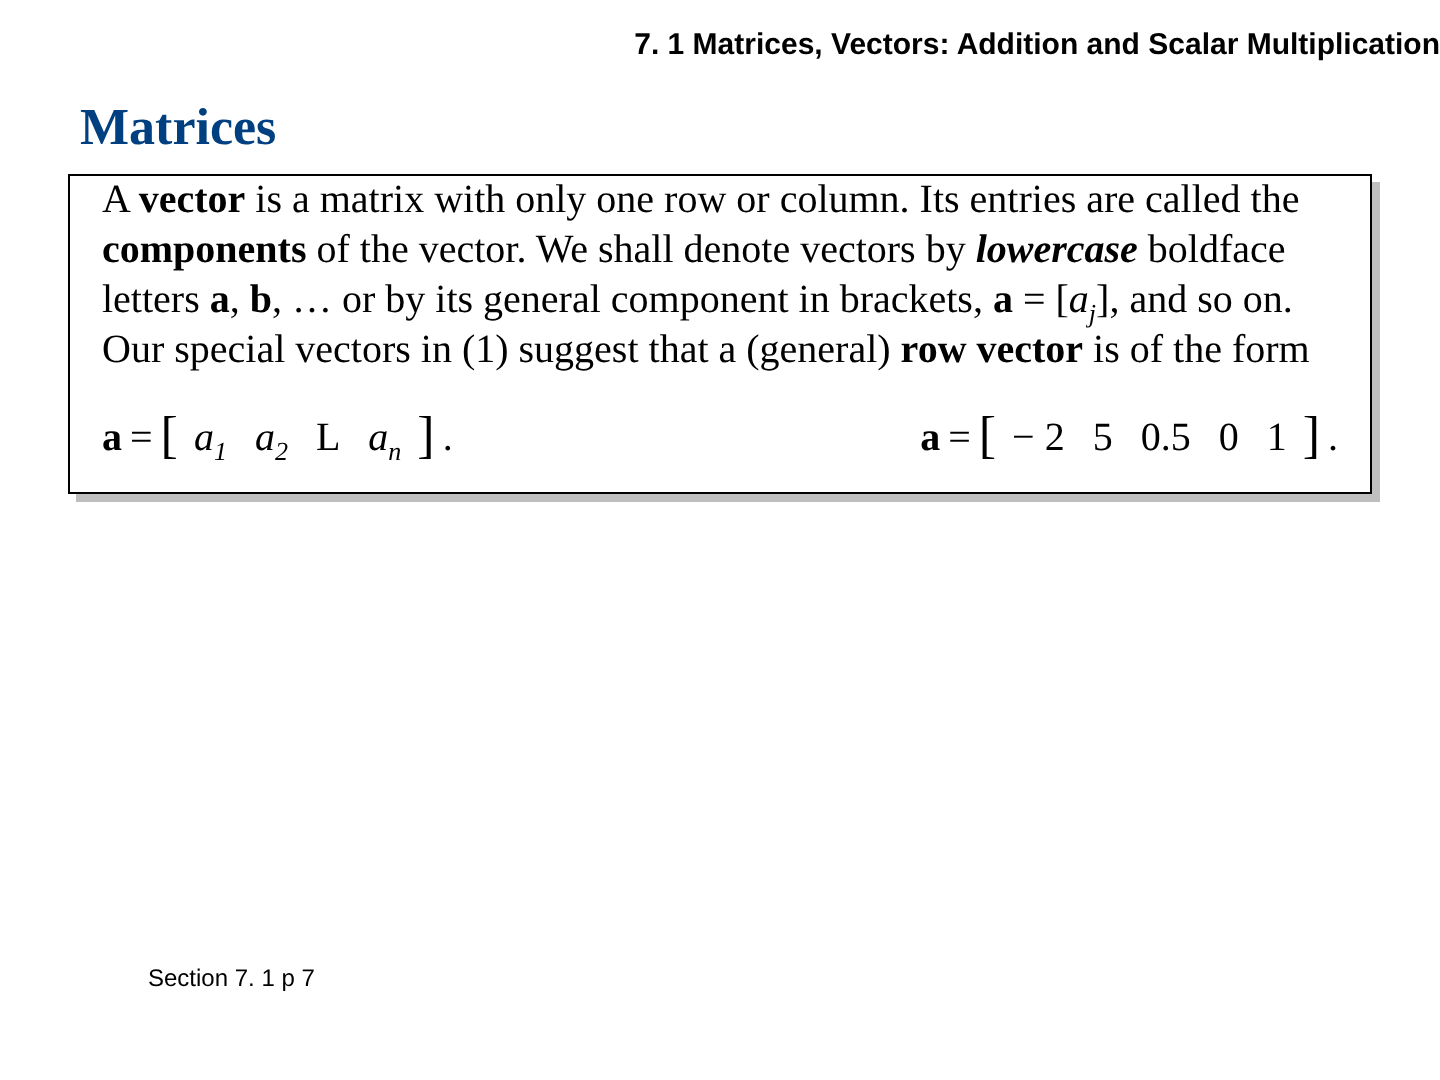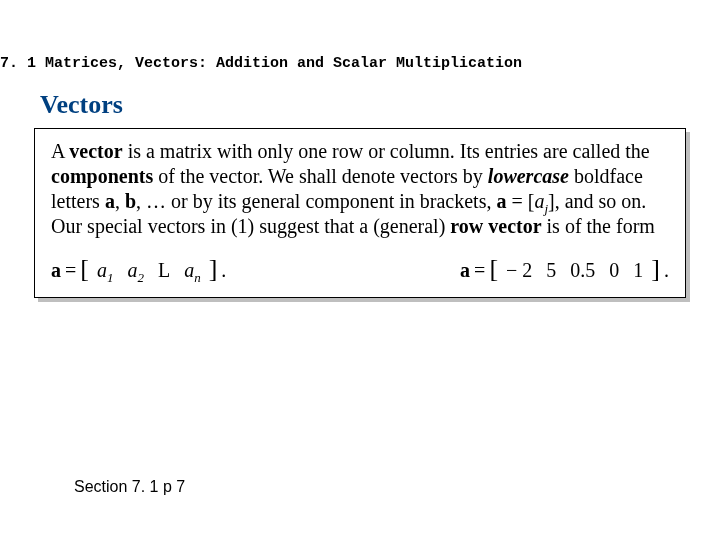--- a/index.html
+++ b/index.html
@@ -5,42 +5,41 @@
   * { margin: 0; padding: 0; box-sizing: border-box; }
   body {
     width: 720px;
     height: 540px;
     background: #ffffff;
     font-family: Georgia, 'Times New Roman', serif;
     position: relative;
     overflow: hidden;
   }
   .header {
-    text-align: left;
+    text-align: right;
     padding-top: 14px;
     padding-bottom: 18px;
-    font-family: Liberation Mono, monospace;
+    font-family: Liberation Sans, sans-serif;
     font-weight: bold;
     font-size: 15px;
     color: #000;
-    margin-top: 41px;
   }
   .subtitle {
     padding-left: 40px;
     font-family: Georgia, serif;
     font-size: 26px;
     font-weight: bold;
     color: #004080;
     margin-bottom: 8px;
   }
   .content-box {
     margin: 0 34px 0 34px;
     border: 1px solid #000;
     background: #ffffff;
-    padding: 10px 16px 12px 16px;
+    padding: 0 16px 12px 16px;
     box-shadow: 4px 4px 0 0 rgba(0,0,0,0.25);
   }
   .body-text {
     font-size: 20px;
     line-height: 1.25;
     color: #000;
   }
   .body-text .bold { font-weight: bold; }
   .body-text .bolditalic { font-weight: bold; font-style: italic; }
   .math-row {
@@ -76,30 +75,30 @@
   }
   .mid-text {
     font-size: 20px;
     margin: 0 12px;
   }
   .footer {
     position: absolute;
     left: 74px;
     bottom: 44px;
     font-family: Arial, Helvetica, sans-serif;
-    font-size: 16px;
+    font-size: 12px;
     color: #000;
   }
 </style>
 </head>
 <body>
 
 <div class="header">7. 1 Matrices, Vectors:  Addition and Scalar Multiplication</div>
 
-<div class="subtitle">Vectors</div>
+<div class="subtitle">Matrices</div>
 
 <div class="content-box">
   <p class="body-text">
     <span>A </span><span class="bold">vector</span><span> is a matrix with only one row or column. Its entries are called the </span><span class="bold">components</span><span> of the vector. We shall denote vectors by </span><span class="bolditalic">lowercase</span><span> boldface letters </span><span class="bold">a</span><span>, </span><span class="bold">b</span><span>, … or by its general component in brackets, </span><span class="bold">a</span><span> = [</span><span style="font-style:italic">a</span><span class="sub">j</span><span>], and so on. Our special vectors in (1) suggest that a (general) </span><span class="bold">row vector</span><span> is of the form</span>
   </p>
 
   <div class="math-row">
     <div class="math-left">
       <span class="boldvar">a</span>
       <span> = </span>

